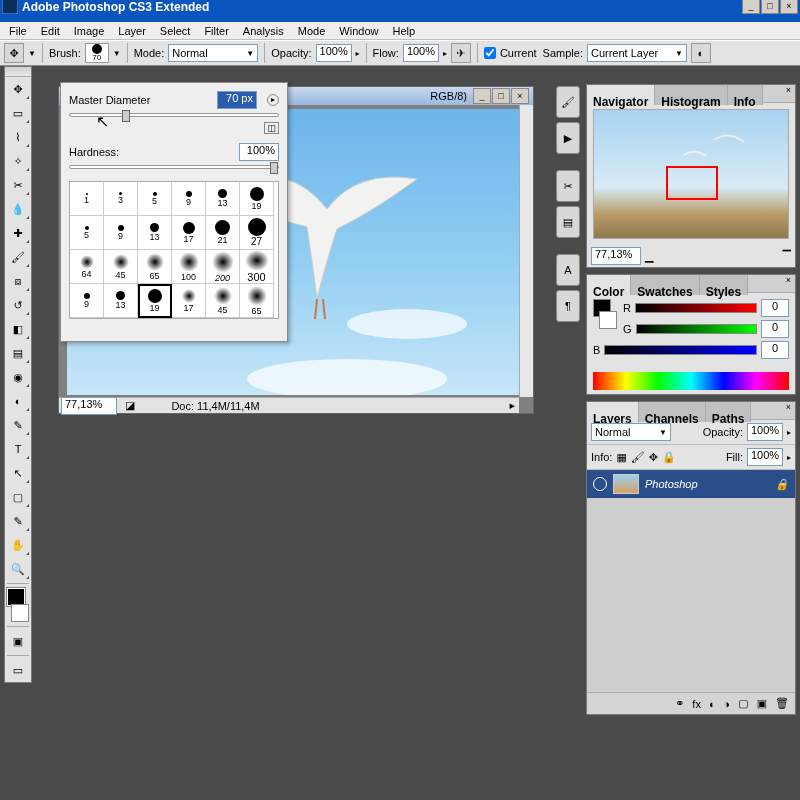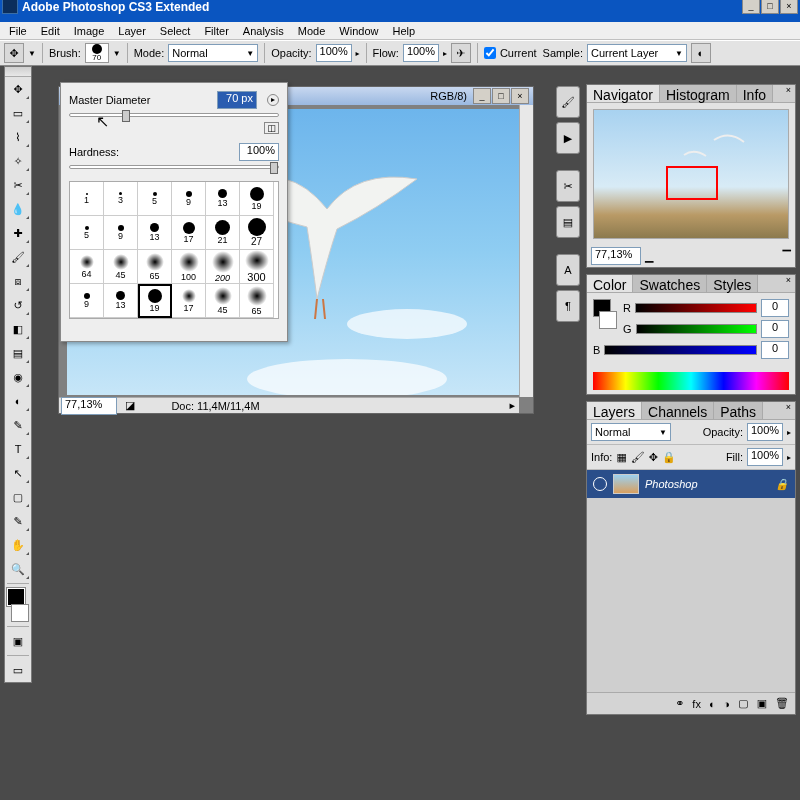--- a/index.html
+++ b/index.html
@@ -43,21 +43,21 @@
 .docwin .canvasarea { position:absolute; left:8px; top:22px; right:14px; bottom:18px; background:#7fb8e8; overflow:hidden; }
 .docwin .sky { width:100%; height:100%; background:linear-gradient(#6db5ec 0%, #8fcdf2 50%, #c7e6f8 100%); position:relative; }
 .cloud { position:absolute; background:rgba(255,255,255,.7); border-radius:50%; }
 .docwin .status { position:absolute; bottom:0; left:0; right:14px; height:16px; background:#e3e3e3; border-top:1px solid #aaa; display:flex; align-items:center; font-size:10px; }
 .scrollbar-v { position:absolute; right:0; top:18px; bottom:16px; width:14px; background:#e8e8e8; border-left:1px solid #aaa; }
 .panelcol { position:absolute; right:4px; top:84px; width:210px; display:flex; flex-direction:column; gap:6px; }
 .collapsedcol { position:absolute; right:218px; top:86px; width:26px; display:flex; flex-direction:column; gap:4px; }
 .collapsedbtn { width:24px; height:32px; background:#d8d8d8; border:1px solid #888; border-radius:3px; display:flex; align-items:center; justify-content:center; }
 .panel { background:#e3e3e3; border:1px solid #777; }
 .panel .tabs { height:18px; background:#d0d0d0; display:flex; border-bottom:1px solid #aaa; }
-.panel .tabs .tab { padding:2px 6px; font-size:14px; background:#c0c0c0; border-right:1px solid #aaa; }
+.panel .tabs .tab { padding:10px 6px; font-size:12px; background:#c0c0c0; border-right:1px solid #aaa;font-weight:bold; }
 .panel .tabs .tab.active { background:#e3e3e3; }
 .panel .close { margin-left:auto; padding:0 4px; font-size:9px; }
 .navprev { margin:6px; height:130px; background:linear-gradient(#a8d2f0 0%,#d8ebf6 60%,#b99a66 82%,#8c7a4e 100%); position:relative; border:1px solid #aaa; }
 .navprev .viewbox { position:absolute; border:2px solid red; }
 .navfoot { display:flex; align-items:center; padding:2px 4px; gap:4px; }
 .colorpanel .body { padding:6px; }
 .colorrow { display:flex; align-items:center; gap:4px; margin-bottom:3px; font-size:10px; }
 .colorslider { flex:1; height:10px; border:1px solid #888; }
 .grad-r { background:linear-gradient(to right,#000,#f00); }
 .grad-g { background:linear-gradient(to right,#000,#0f0); }

